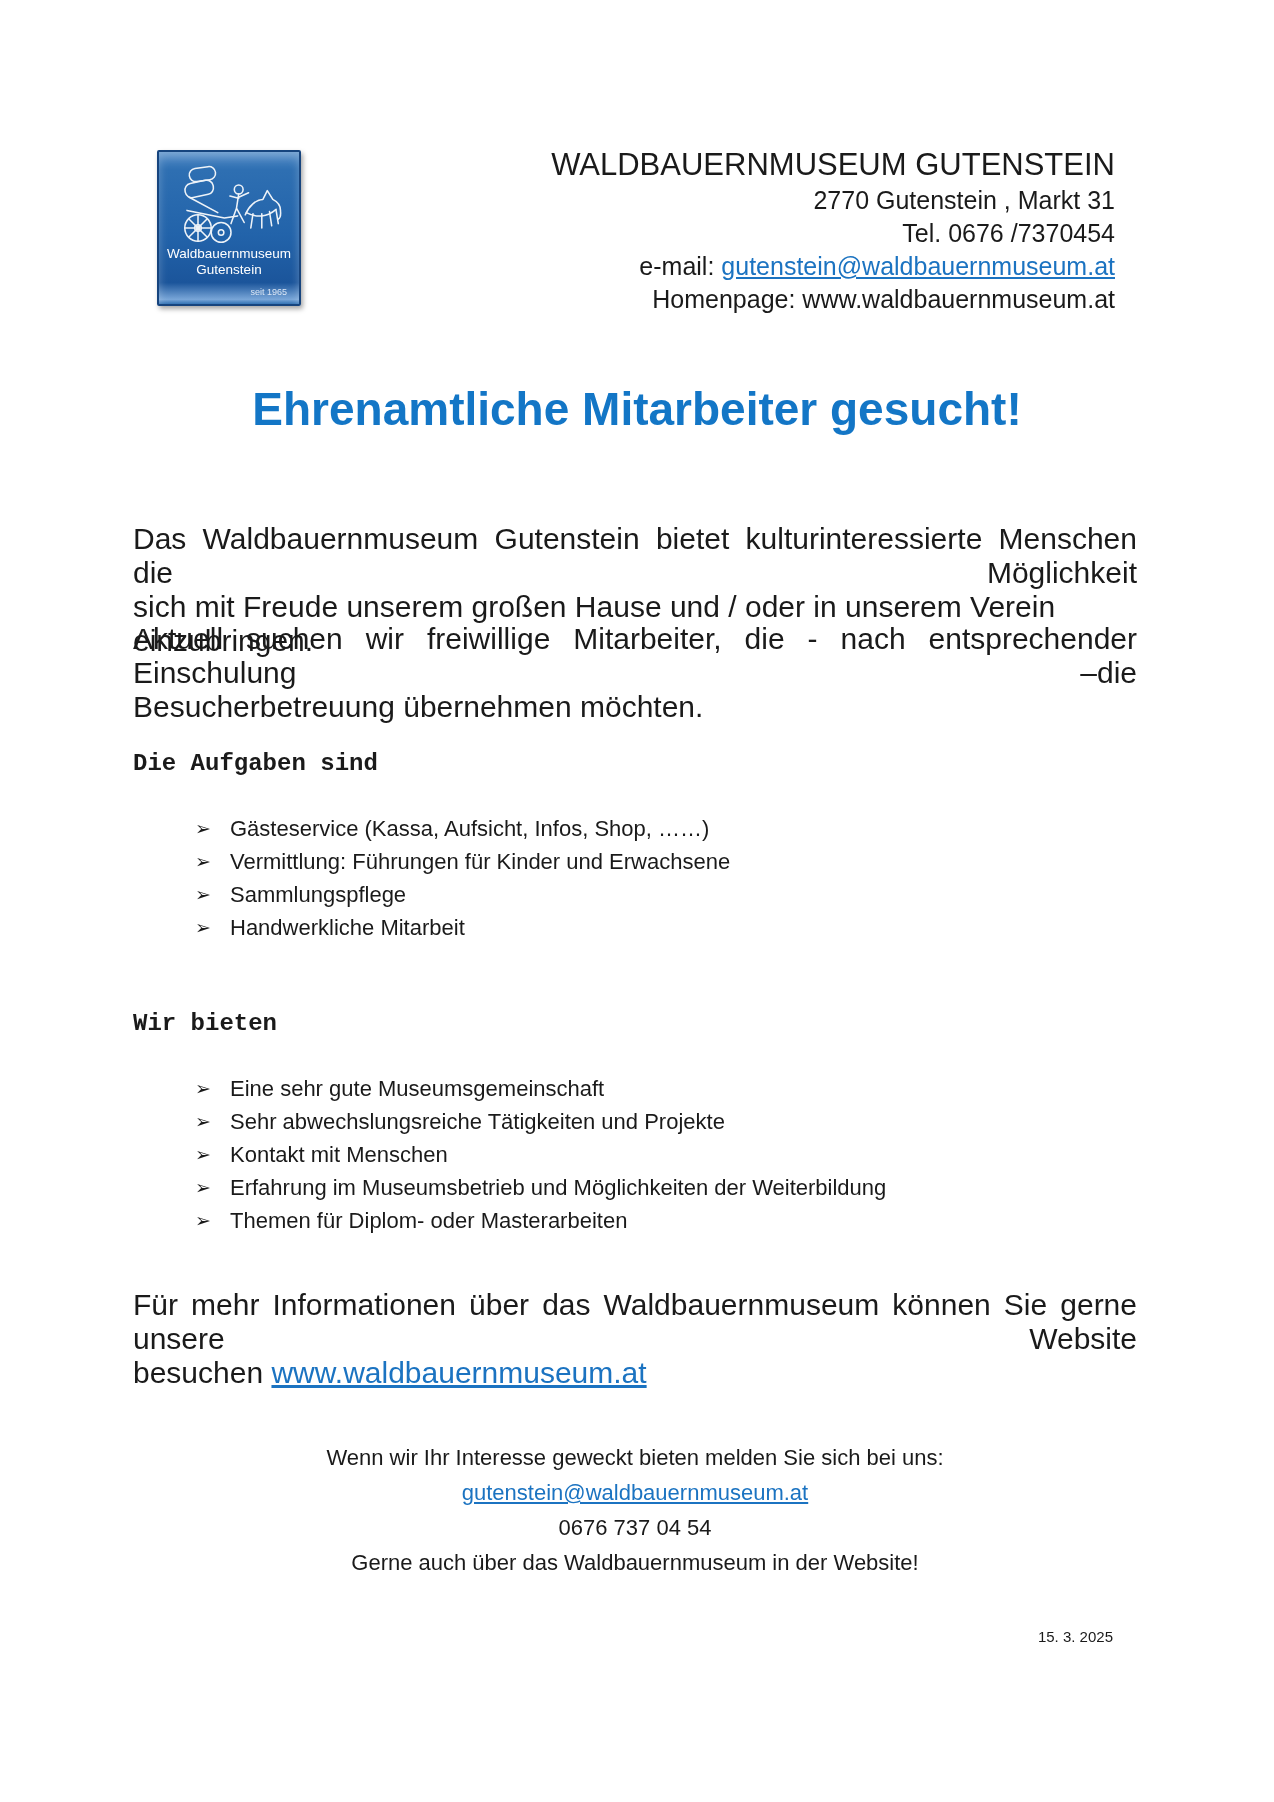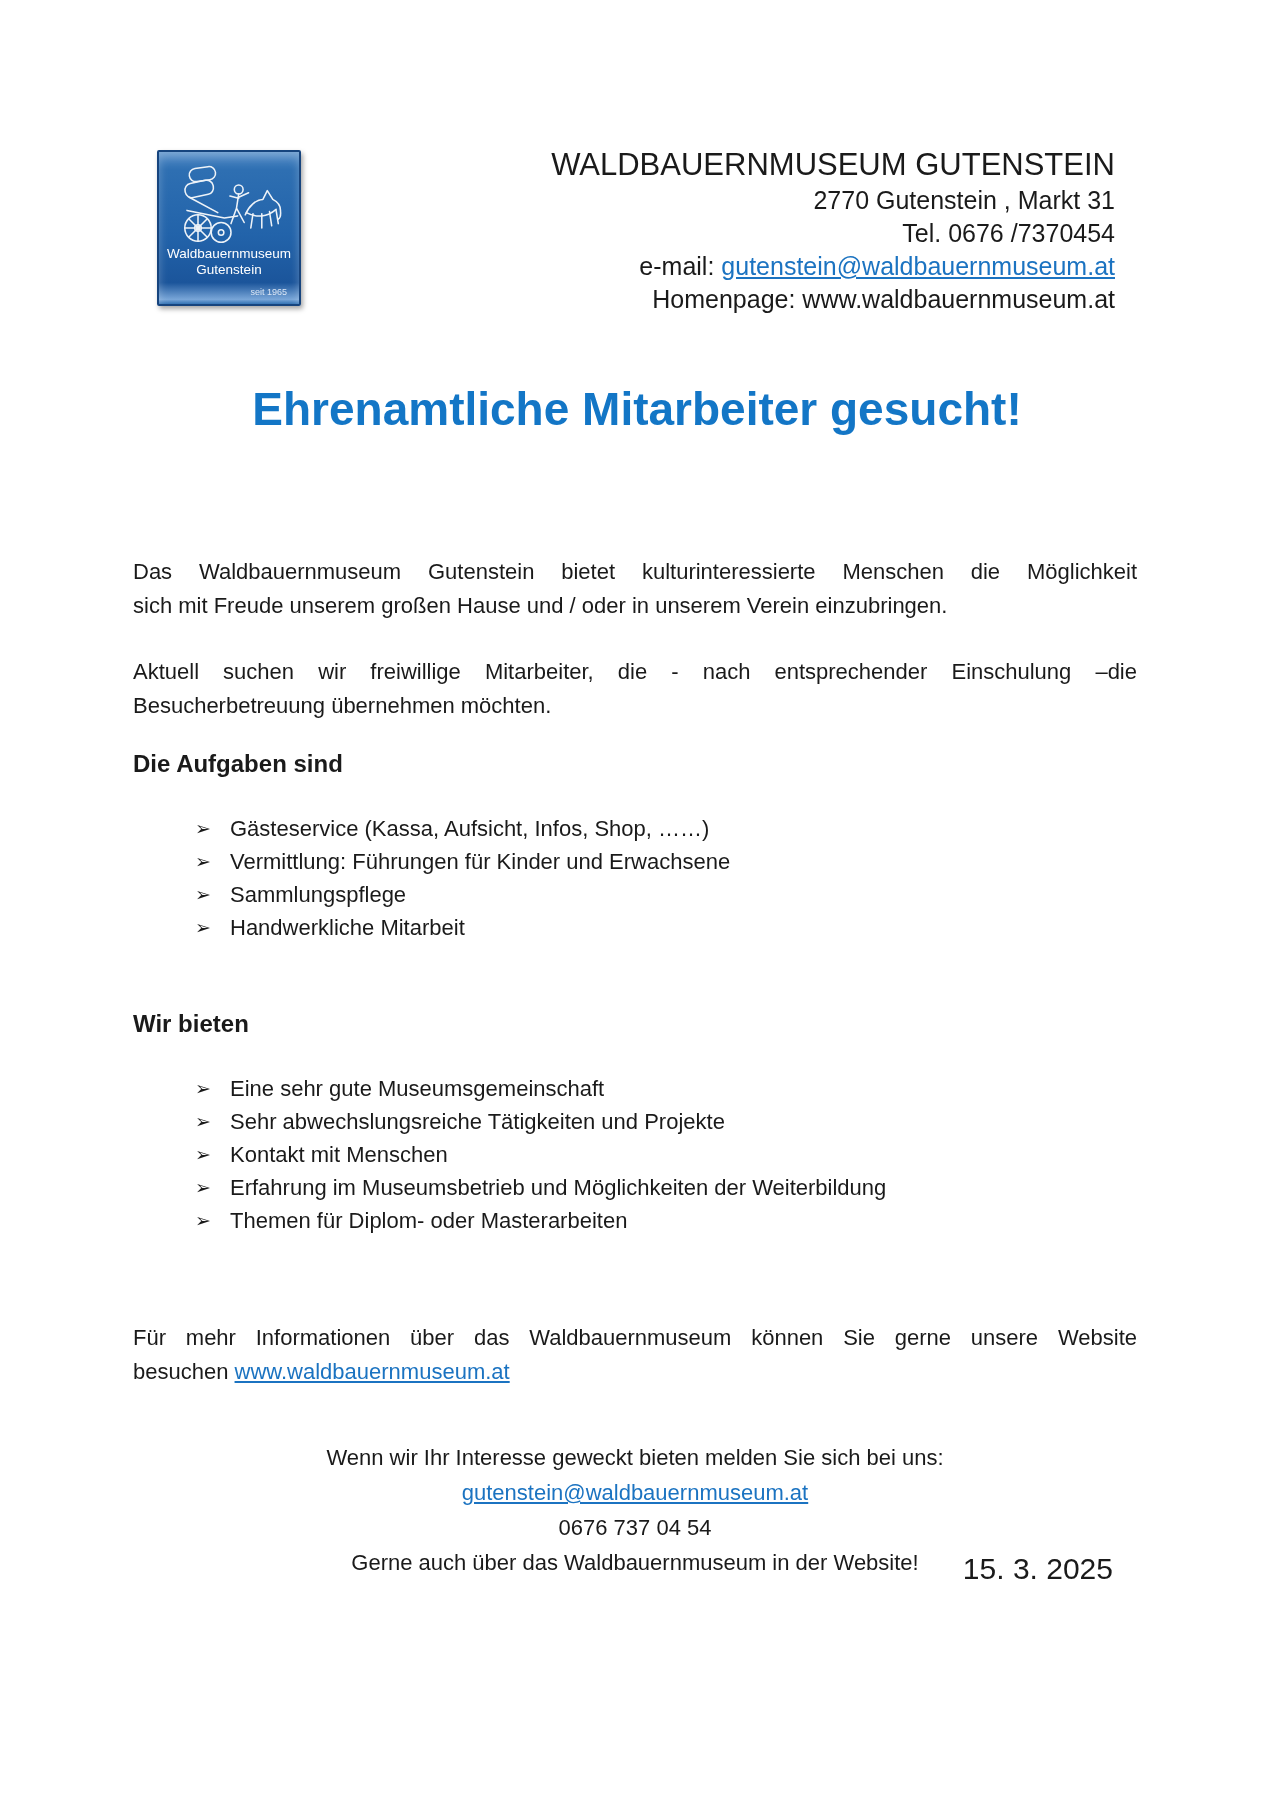--- a/index.html
+++ b/index.html
@@ -49,40 +49,40 @@
 
   
   .doc-title {
     position: absolute; top: 382px; left: 0; width: 100%;
     text-align: center;
     font-size: 46px; font-weight: bold;
     color: var(--title-blue, #1376c6);
   }
 
   
-  .col { position: absolute; left: 133px; width: 1004px; font-size: 22px; line-height: 34px; margin-top: 33px; }
+  .col { position: absolute; left: 133px; width: 1004px; font-size: 30px; line-height: 34px; }
   .jline { text-align: justify; text-align-last: justify; }
   .lline { text-align: left; }
 
-  .sec-heading { position: absolute; left: 133px; font-size: 24px; font-weight: bold; }
+  .sec-heading { position: absolute; left: 133px; font-size: 24px; font-weight: bold; font-family: Liberation Mono, monospace; }
 
   .blist { position: absolute; left: 133px; width: 1004px; font-size: 22px; }
   .blist .li { position: relative; padding-left: 97px; line-height: 33px; }
   .blist .bullet {
     position: absolute; left: 62px; top: 0;
     font-family: "DejaVu Sans", sans-serif;
     font-size: 19px;
   }
 
   .contact-block {
     position: absolute; left: 133px; width: 1004px; top: 1440px;
     text-align: center; font-size: 22px; line-height: 35px;
   }
 
-  .doc-date { position: absolute; top: 1552px; right: 161px; font-size: 30px; }
+  .doc-date { position: absolute; top: 1628px; right: 161px; font-size: 15px; }
 </style>
 </head>
 <body>
 
 <div class="page">
 
   <div class="logo">
     <svg width="110" height="88" viewBox="0 0 100 80">
       <g stroke="#ffffff" fill="none" stroke-width="1.4" stroke-linecap="round" stroke-linejoin="round" opacity="0.92">
         <circle cx="20" cy="60" r="12"></circle>

